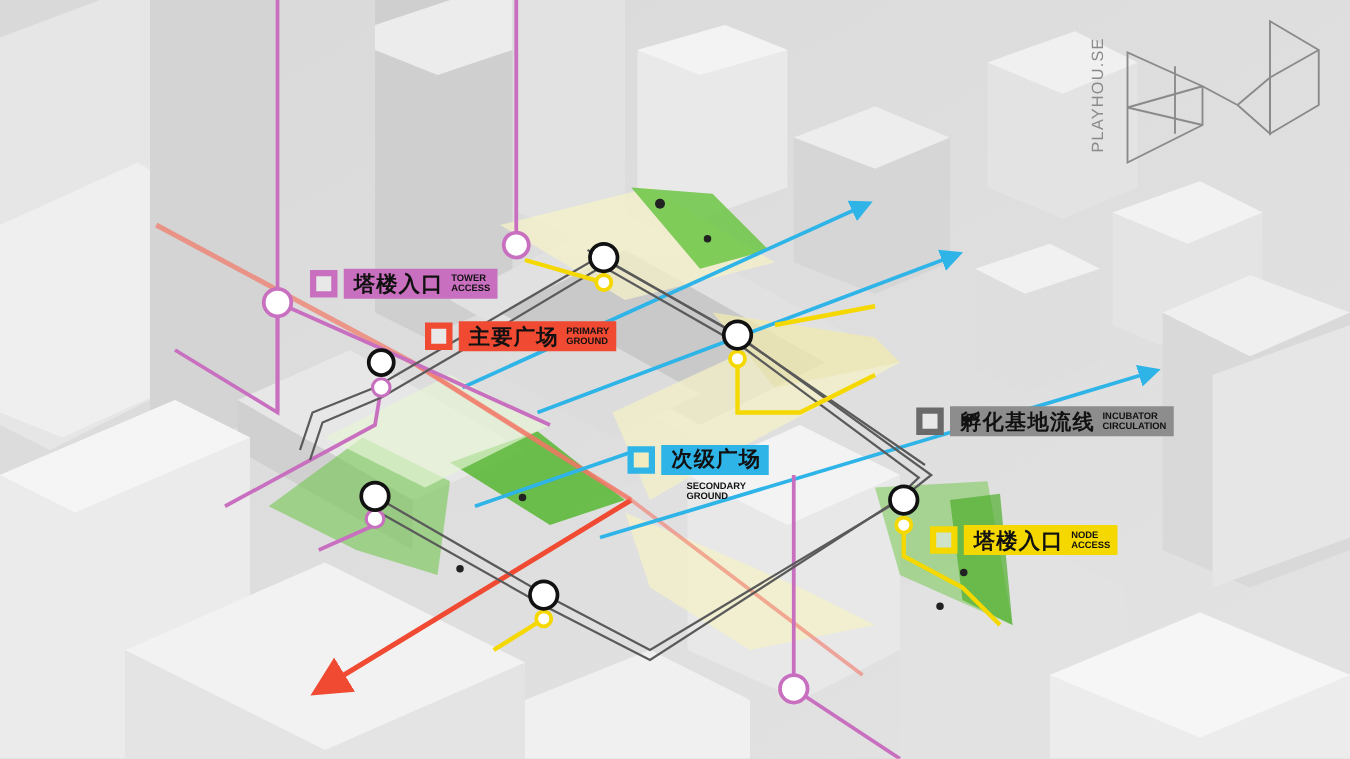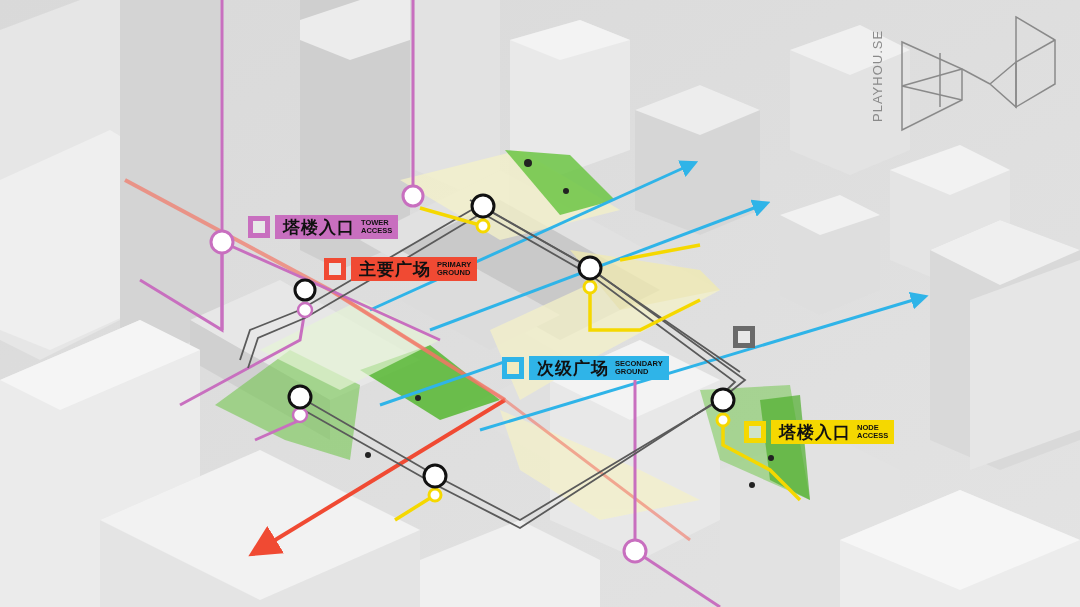--- a/index.html
+++ b/index.html
@@ -176,44 +176,48 @@
   <div class="legend" style="left:248px; top:214px;">
     <div class="swatch" style="background:#c86fbf;">
         <div class="inner"></div>
       </div>
     <div class="tag" style="background:#c86fbf;">
       <span class="zh">塔楼入口</span>
       <span class="en"><span>TOWER</span><br><span>ACCESS</span></span>
     </div>
   </div>
 
-  <div class="legend" style="left:324px; top:256px;">
+  <div class="legend" style="left:340px; top:256px;">
     <div class="swatch" style="background:#f04a33;">
         <div class="inner"></div>
       </div>
     <div class="tag" style="background:#f04a33;">
       <span class="zh">主要广场</span>
       <span class="en"><span>PRIMARY</span><br><span>GROUND</span></span>
     </div>
   </div>
 
   <div class="legend" style="left:502px; top:355px;">
     <div class="swatch" style="background:#2fb4e8;">
         <div class="inner" style="background:#f1ebc0;"></div>
       </div>
-    <div class="tag" style="background:#2fb4e8;">
+    <div class="tag" style="background:#2fb4e8;flex-direction:column;">
       <span class="zh">次级广场</span>
       <span class="en"><span>SECONDARY</span><br><span>GROUND</span></span>
     </div>
   </div>
 
   <div class="legend" style="left:733px; top:324px;">
     <div class="swatch" style="background:#6a6a6a;">
         <div class="inner"></div>
       </div>
+    <div class="tag" style="background:#8d8d8d;">
+      <span class="zh">孵化基地流线</span>
+      <span class="en"><span>INCUBATOR</span><br><span>CIRCULATION</span></span>
+    </div>
   </div>
 
   <div class="legend" style="left:744px; top:419px;">
     <div class="swatch" style="background:#f5d800;">
         <div class="inner" style="background:#cfe3c8;"></div>
       </div>
     <div class="tag" style="background:#f5d800;">
       <span class="zh">塔楼入口</span>
       <span class="en"><span>NODE</span><br><span>ACCESS</span></span>
     </div>

